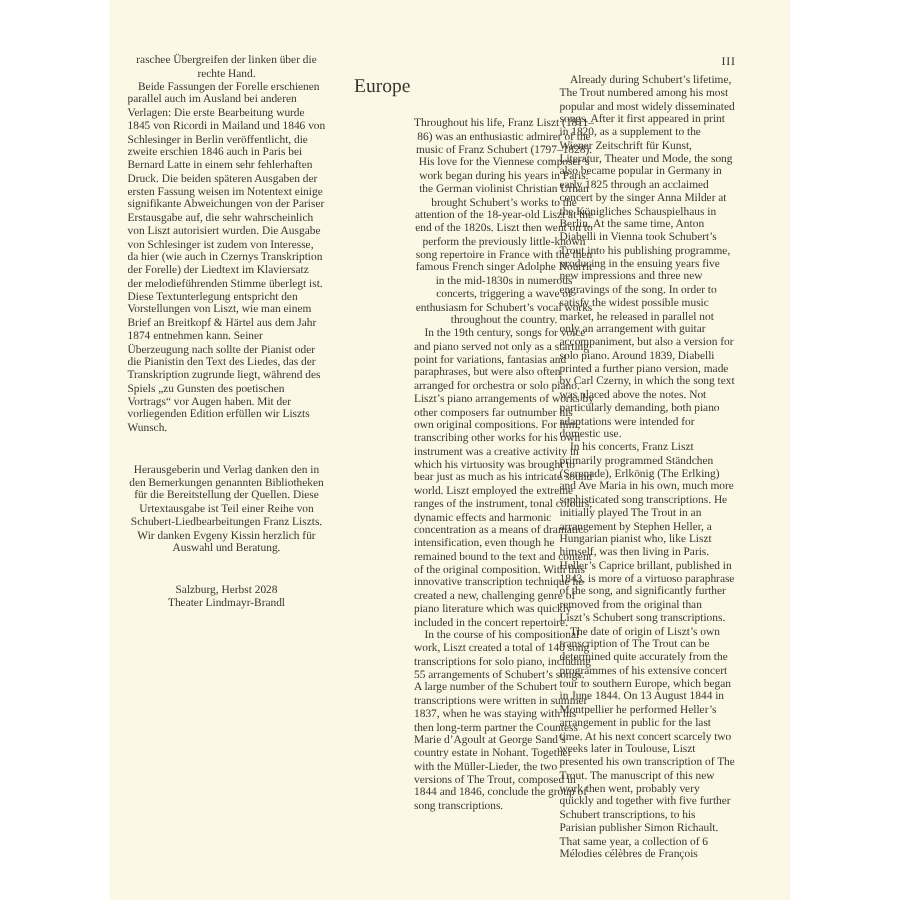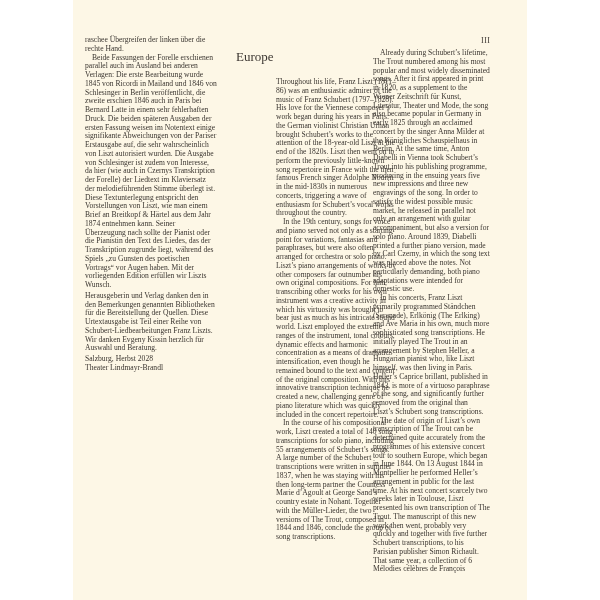--- a/index.html
+++ b/index.html
@@ -1,21 +1,21 @@
 <!DOCTYPE html>
 <html><head>
 <meta charset="utf-8">
 <style>
   html, body { margin:0; padding:0; }
   body { width:600px; height:600px; background:#ffffff; position:relative; overflow:hidden; }
   .page { position:absolute; left:73px; top:0; width:454px; height:600px; background:#fdf7e6; }
   .col { position:absolute; font-family:"Liberation Serif", "DejaVu Serif", serif; font-size:7.6px; line-height:8.75px; color:#3a3530; }
   .col p { margin:0; text-indent:7px; }
-  .col p.noindent { text-indent:0; }
-  .col p.gap { margin-top:2px; }
+  .col p.noindent { text-indent:0;text-align:center; }
+  .col p.gap { margin-top:19px; }
   .col1 { left:12px; top:36px; width:132px; }
   .col2 { left:163px; top:78px; width:120px;margin-left:40px; }
   .col3 { left:300px; top:49px; width:117px; }
   .title { position:absolute; left:163px; top:49px; font-family:"Liberation Serif", "DejaVu Serif", serif; font-size:13px; color:#3a3530; }
   .pagenum { position:absolute; left:398px; top:36px; font-family:"Liberation Serif", "DejaVu Serif", serif; font-size:8px; color:#3a3530; letter-spacing:0.5px;margin-left:10px; }
 </style>
 </head>
 <body>
 
 <div class="page">

